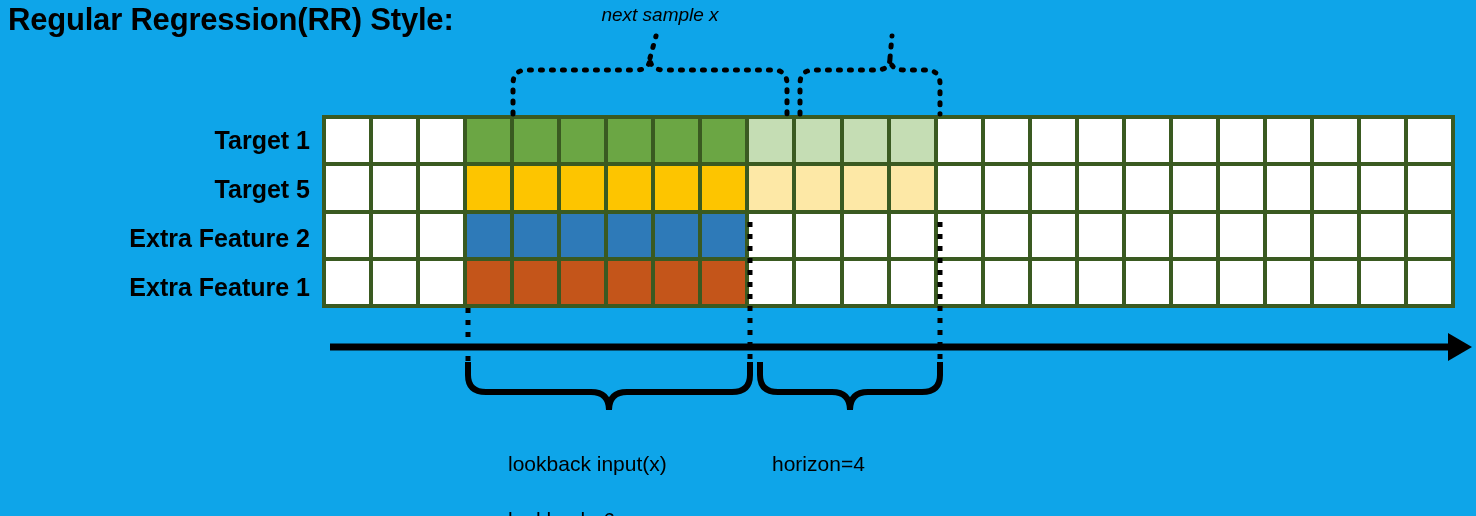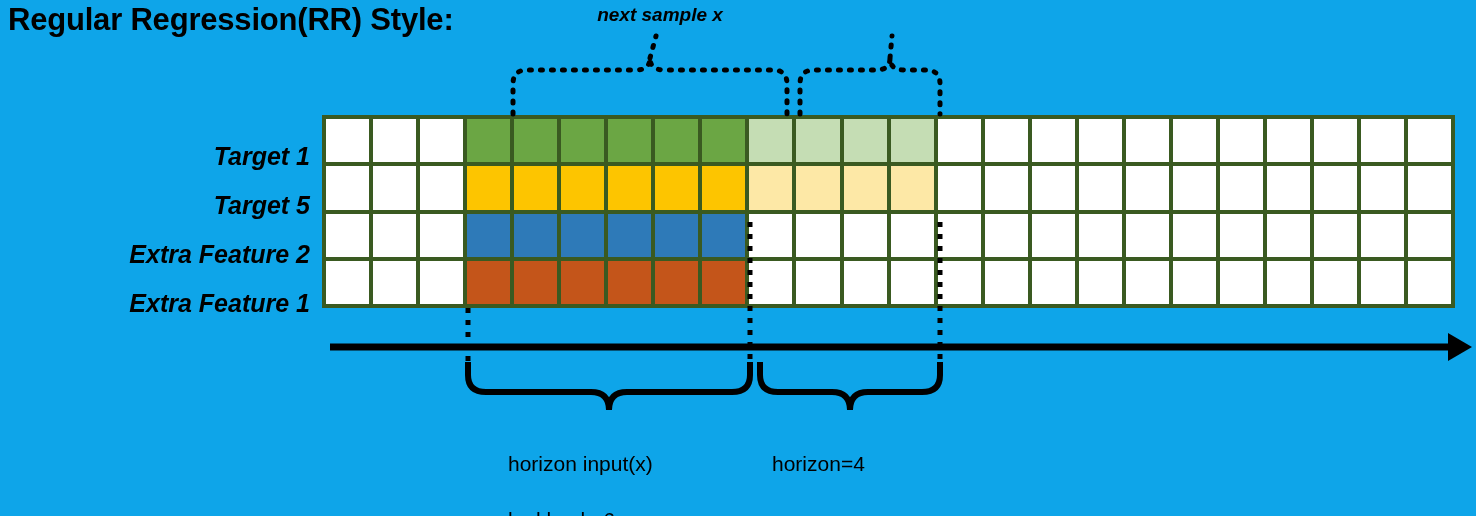--- a/index.html
+++ b/index.html
@@ -28,45 +28,44 @@
     font-weight: 700;
     letter-spacing: -0.2px;
     white-space: nowrap;
   }
 
   
   .callout-label {
     position: absolute;
     font-size: 19px;
     font-style: italic;
-    font-weight: 700;
+    font-weight: 400;
     white-space: nowrap;
     text-align: center;
   }
   #callout-x { left: 560px; top: 4px; width: 200px; }
   #callout-y { left: 788px; top: 4px; width: 200px; }
 
   
   .row-label {
     position: absolute;
     right: 0;
     width: 100%;
     text-align: right;
     font-size: 25px;
     font-weight: 700;
     white-space: nowrap;
     line-height: 1;
   }
   #row-labels {
     position: absolute;
     left: 0px;
-    top: 132px;
+    top: 116px;
     width: 310px;
     height: 192px;
-    font-style: italic;
   }
 
   
   #grid {
     position: absolute;
     left: 322px;
     top: 115px;
     width: 1133px;
     height: 193px;
     background: #3a5a21;
@@ -285,21 +284,21 @@
     <g fill="none" stroke="#000000" stroke-width="6" stroke-linecap="butt">
       <path d="M 468,362 L 468,375 Q 468,392 486,392 L 591,392 Q 609,392 609,410 Q 609,392 627,392 L 732,392 Q 750,392 750,375 L 750,362"></path>
     </g>
 
     <g fill="none" stroke="#000000" stroke-width="6" stroke-linecap="butt">
       <path d="M 760,362 L 760,375 Q 760,392 778,392 L 832,392 Q 850,392 850,410 Q 850,392 868,392 L 922,392 Q 940,392 940,375 L 940,362"></path>
     </g>
   </svg>
 
   <div class="caption" id="caption-input">
-    <div>horizon input(x)</div>
+    <div>lookback input(x)</div>
     <div>lookback=6</div>
     
   </div>
 
   <div class="caption" id="caption-output">
     <div>horizon=4</div>
     
   </div>
 
 </div>

